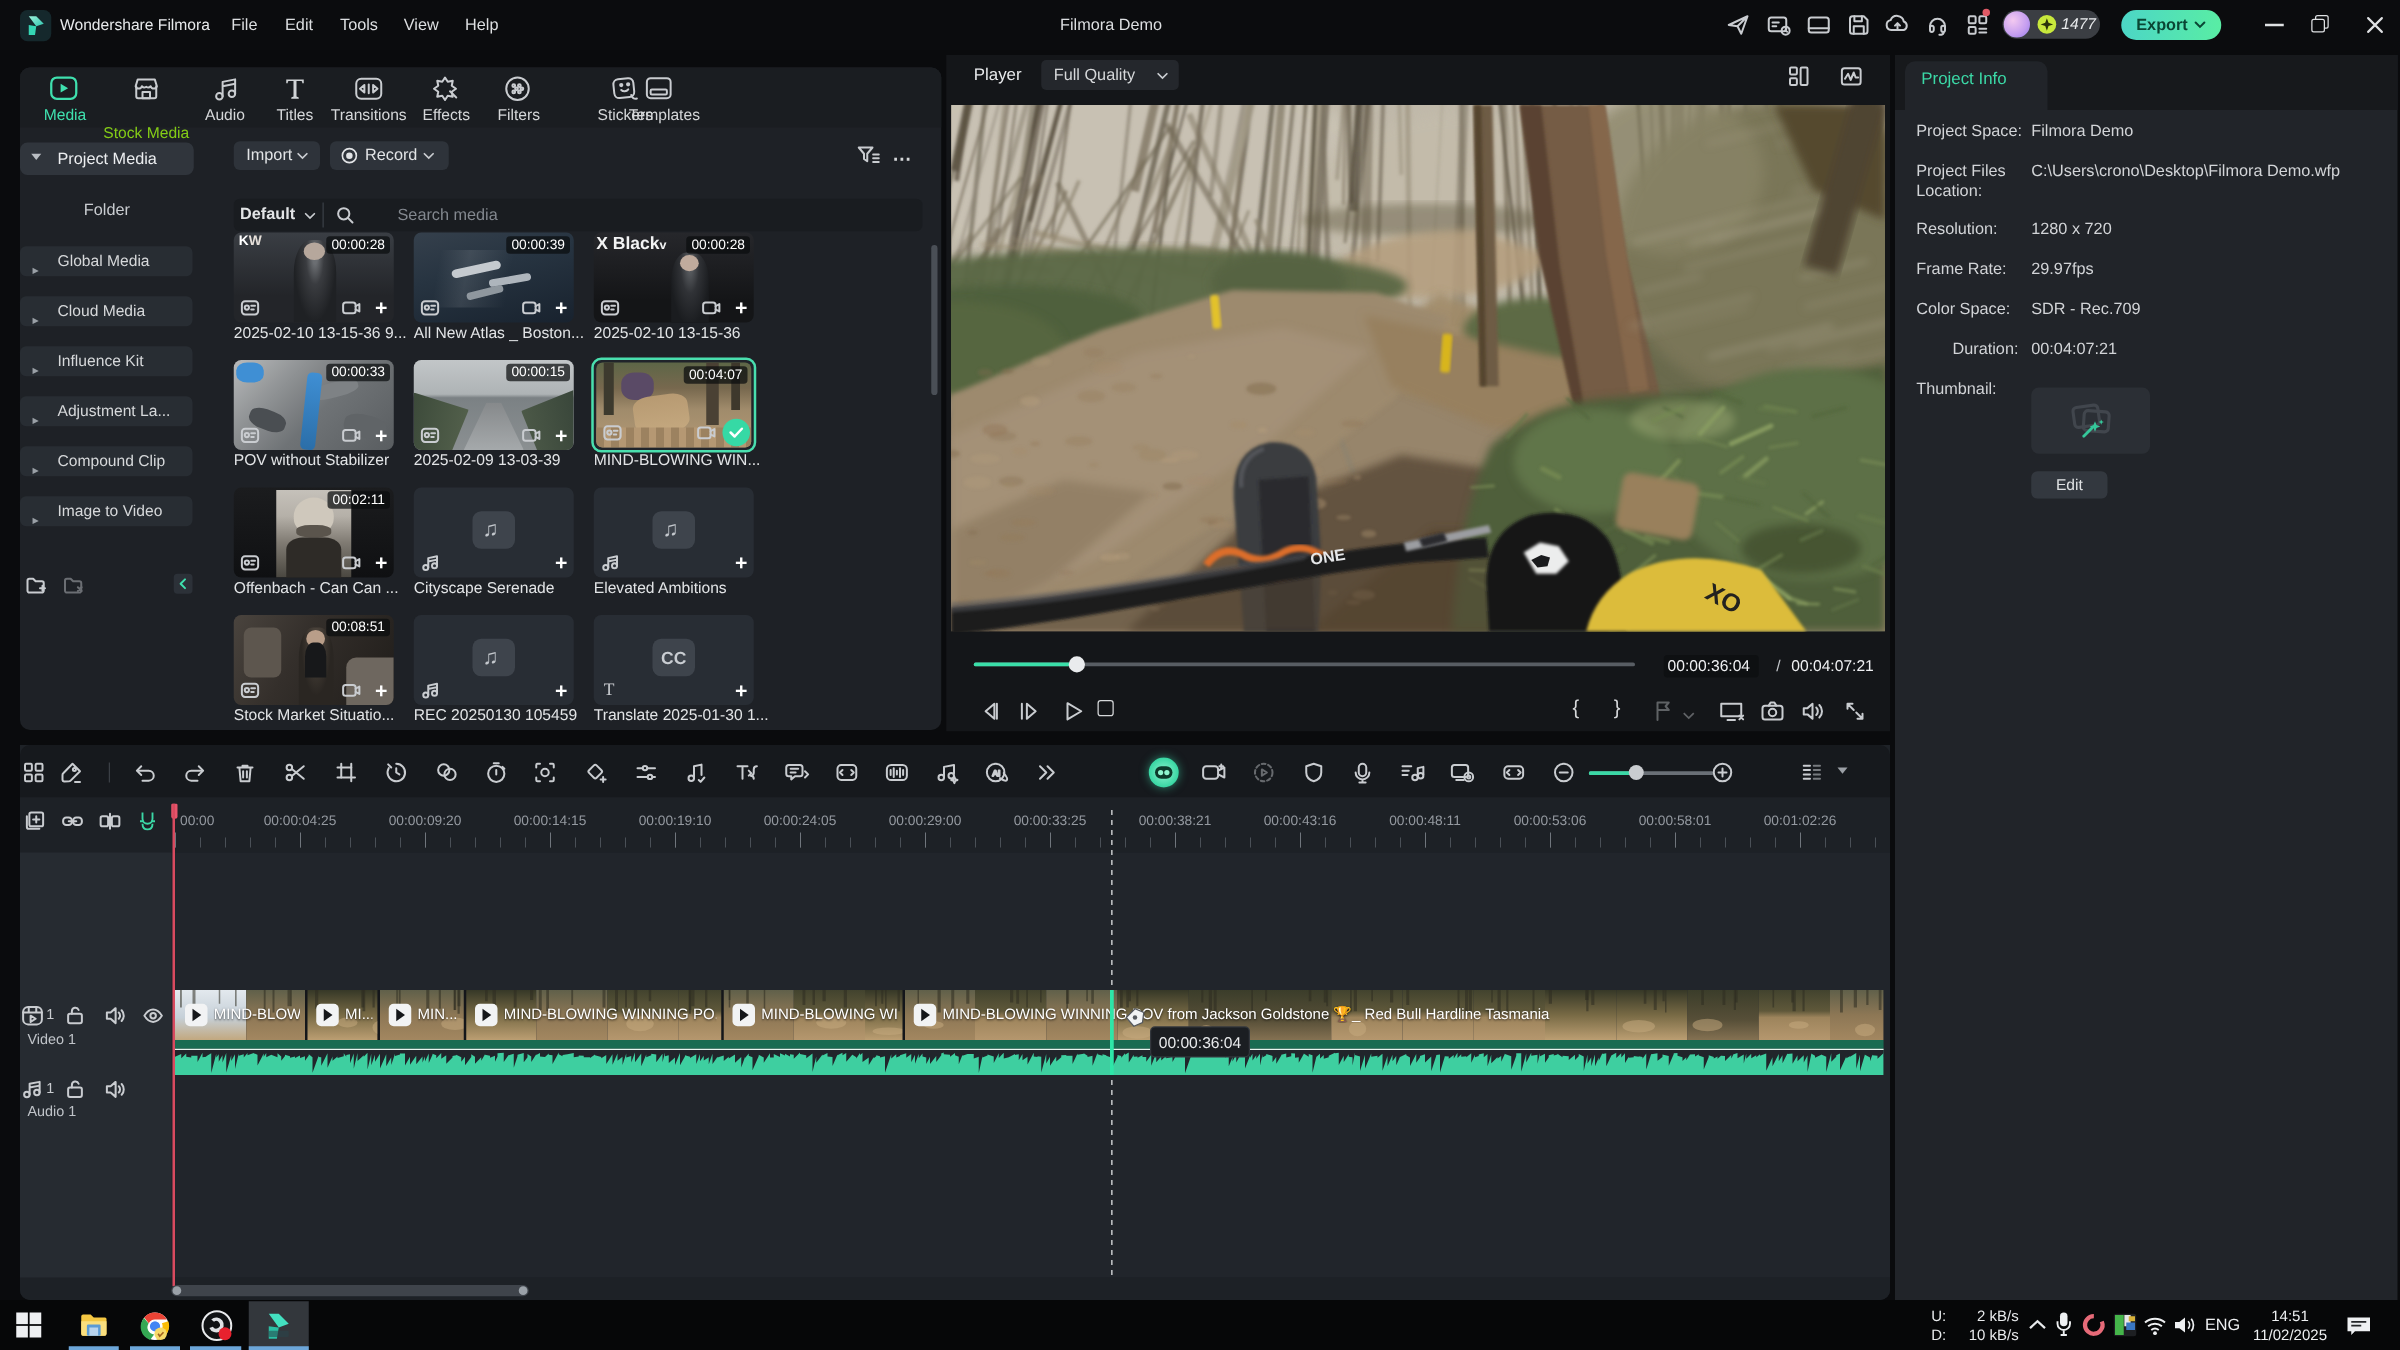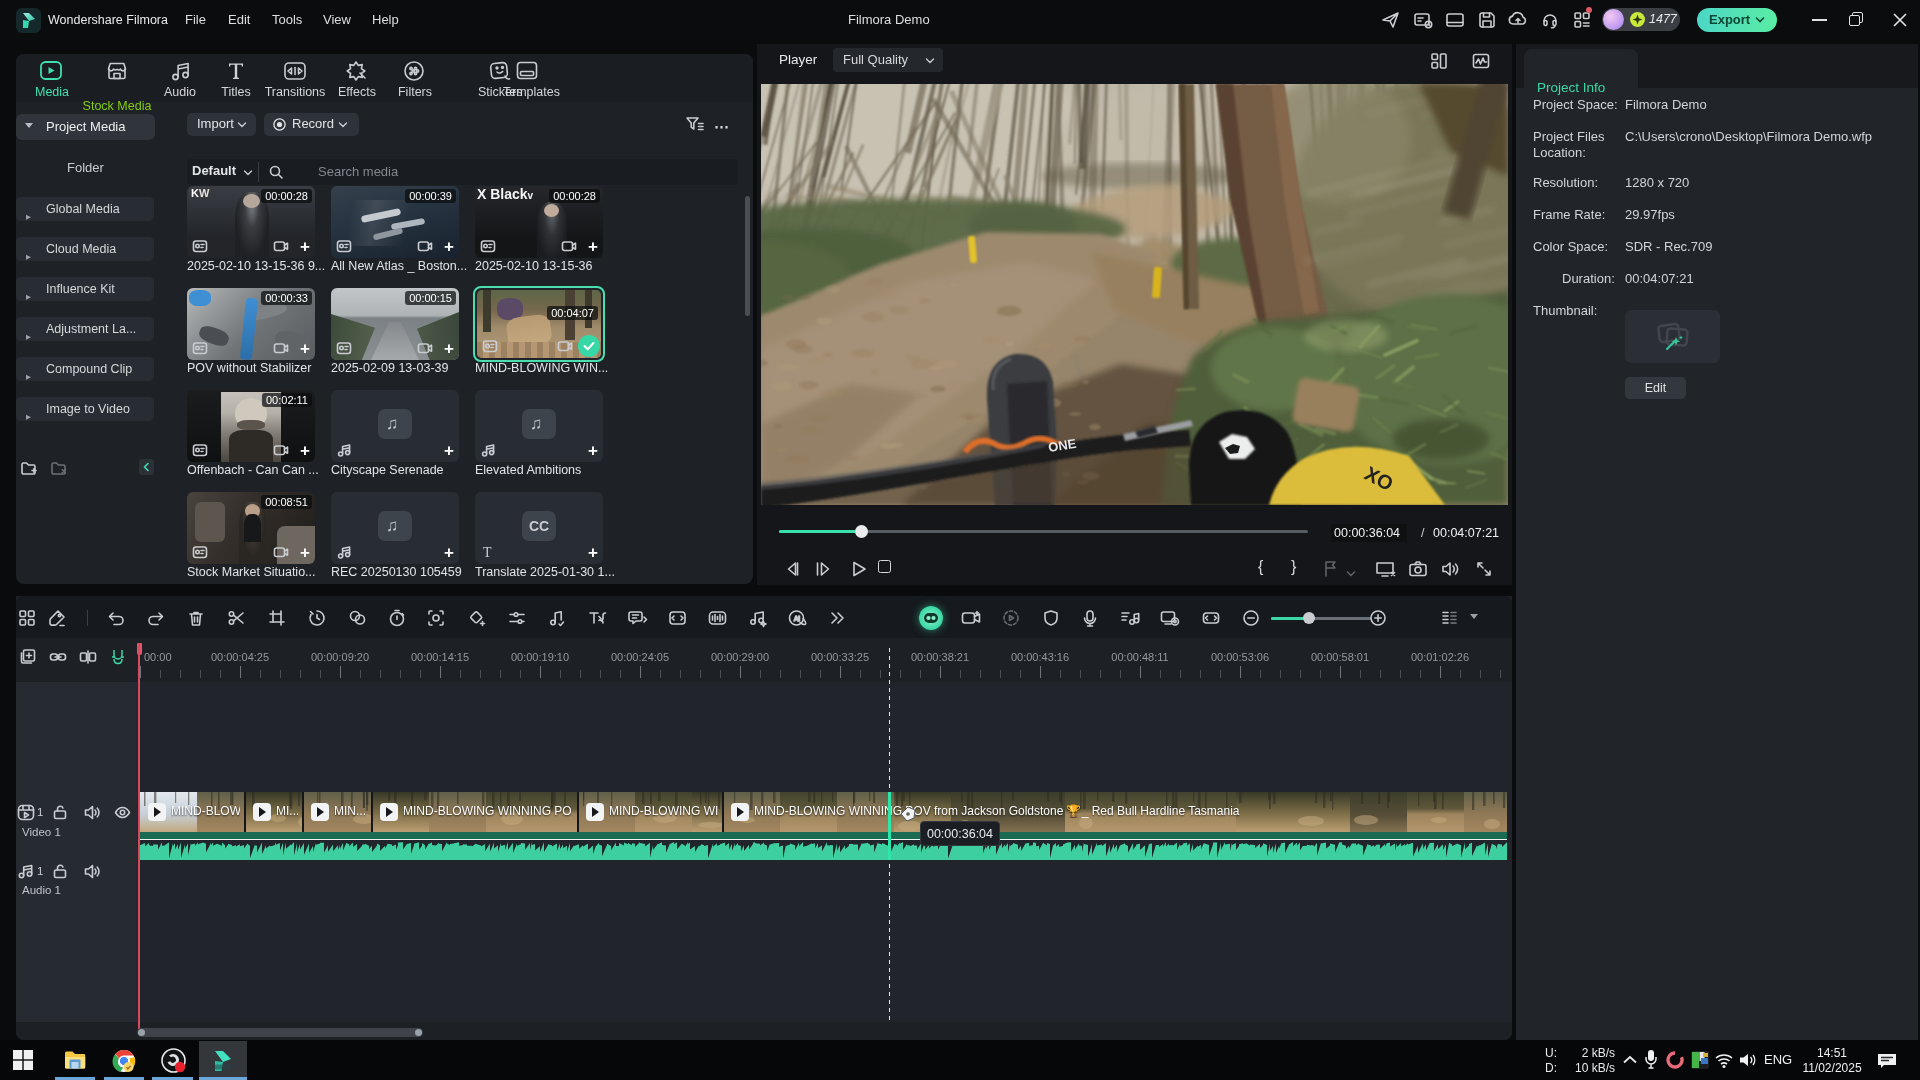--- a/index.html
+++ b/index.html
@@ -379,21 +379,21 @@
   <div class="abs cap" style="left:331px;top:361px;">2025-02-09 13-03-39</div>
   <div class="abs" style="left:473px;top:286px;width:132px;height:76px;border:2px solid #49dfae;border-radius:8px;background:#20242a;">
     <div class="abs" style="left:2px;top:2px;width:124px;height:68px;border-radius:5px;overflow:hidden;background:linear-gradient(180deg,#5d6647 0%,#77684e 30%,#a08b6b 55%,#b49a76 100%);">
       <div class="abs" style="left:6px;top:0px;width:8px;height:42px;background:#3d3a2e;"></div>
       <div class="abs" style="left:88px;top:0px;width:10px;height:50px;background:#4a4134;"></div>
       <div class="abs" style="left:108px;top:0px;width:7px;height:38px;background:#3e382c;"></div>
       <div class="abs" style="left:20px;top:8px;width:26px;height:22px;background:#5a4a66;border-radius:40%;"></div>
       <div class="abs" style="left:30px;top:26px;width:44px;height:30px;background:linear-gradient(180deg,#b79a72,#c4a87f);transform:rotate(-8deg);border-radius:30%;"></div>
       <div class="abs" style="left:0px;top:52px;width:124px;height:16px;background:repeating-linear-gradient(90deg,#9c8260 0 6px,#b59873 6px 12px);"></div>
     </div>
-    <div class="dur" style="top:18px;right:5px;">00:04:07</div>
+    <div class="dur" style="top:5px;right:5px;">00:04:07</div>
     <svg class="thicon ic" style="left:7px;bottom:6px;" viewBox="0 0 16 16">
         <rect x="1.5" y="3" width="13" height="10.5" rx="2.5" stroke-width="1.3"></rect>
         <circle cx="5.5" cy="8" r="1.7" stroke-width="1.2"></circle>
         <path d="M9 6.5h3M9 9.5h2" stroke-width="1.2"></path>
       </svg>
     <svg class="thcam ic" style="right:30px;bottom:6px;" viewBox="0 0 16 16">
         <rect x="1.5" y="4" width="10" height="8.5" rx="2" stroke-width="1.3"></rect>
         <path d="M11.5 7l3-1.8v6L11.5 9.5" stroke-width="1.3"></path>
       </svg>
     <div class="abs" style="right:3px;bottom:3px;width:22px;height:22px;border-radius:50%;background:#36d9a5;"><svg width="22" height="22" viewBox="0 0 22 22">
@@ -919,21 +919,21 @@
   <div class="abs" style="left:1475px;top:560px;">
       <svg class="ic" width="18" height="18" viewBox="0 0 18 18">
         <path d="M3 7V3h4M15 11v4h-4M3.5 3.5l4.5 4.5M14.5 14.5L10 10" stroke-width="1.5"></path>
       </svg>
     </div>
 
   <div class="abs" id="rightpanel"></div>
 
   <div class="abs" style="left:1516px;top:44px;width:402px;height:44px;background:#17191c;"></div>
   <div class="abs" style="left:1524px;top:49px;width:114px;height:39px;background:#212429;border-radius:8px 8px 0 0;"></div>
-  <div class="abs" style="left:1537px;top:55px;color:#3bd8a6;font-size:13.5px;margin-top:25px;">Project Info</div>
+  <div class="abs" style="left:1537px;top:55px;color:#3bd8a6;font-size:13.5px;">Project Info</div>
   <div class="abs pirow" style="left:1533px;top:97px;">Project Space:</div>
   <div class="abs pirow" style="left:1625px;top:97px;">Filmora Demo</div>
   <div class="abs pirow" style="left:1533px;top:129px;width:90px;white-space:normal;line-height:16px;">Project Files Location:</div>
   <div class="abs pirow" style="left:1625px;top:129px;">C:\Users\crono\Desktop\Filmora Demo.wfp</div>
   <div class="abs pirow" style="left:1533px;top:175px;">Resolution:</div>
   <div class="abs pirow" style="left:1625px;top:175px;">1280 x 720</div>
   <div class="abs pirow" style="left:1533px;top:207px;">Frame Rate:</div>
   <div class="abs pirow" style="left:1625px;top:207px;">29.97fps</div>
   <div class="abs pirow" style="left:1533px;top:239px;">Color Space:</div>
   <div class="abs pirow" style="left:1625px;top:239px;">SDR - Rec.709</div>

